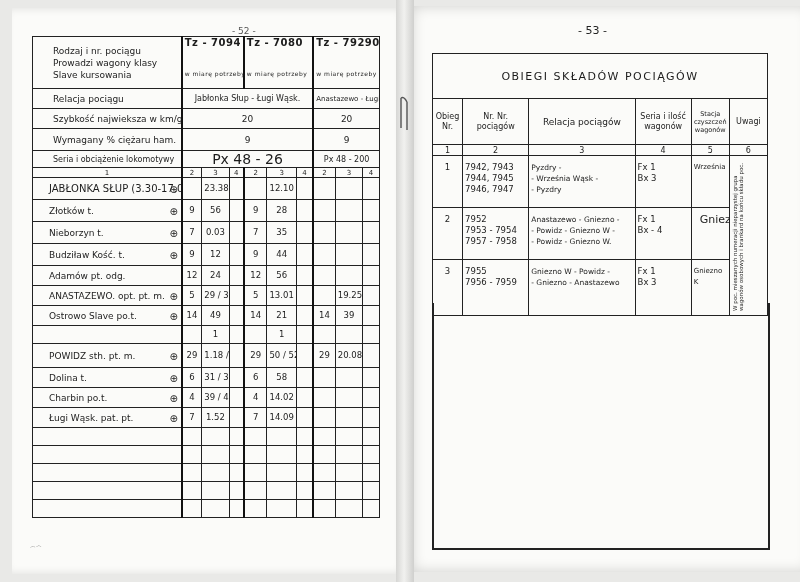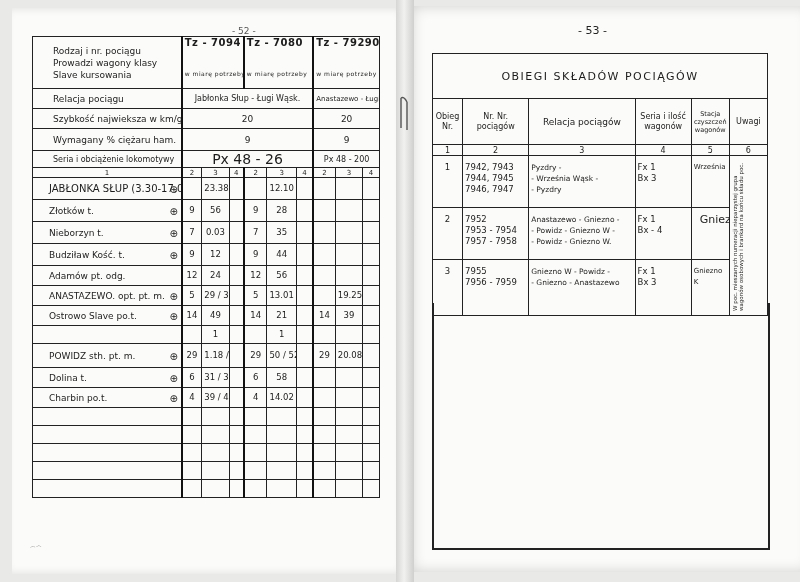--- a/index.html
+++ b/index.html
@@ -239,20 +239,32 @@
         <td class="num thick-l">4</td>
         <td class="num">39 / 45</td>
         <td class="num"></td>
         <td class="num thick-l">4</td>
         <td class="num">14.02</td>
         <td class="num"></td>
         <td class="num thick-l"></td>
         <td class="num"></td>
         <td class="num"></td>
       </tr>
+      <tr style="height: 20px;">
+        <td class="station"><span>Ługi Wąsk. pat. pt.</span><span class="sym">⊕</span></td>
+        <td class="num thick-l">7</td>
+        <td class="num">1.52</td>
+        <td class="num"></td>
+        <td class="num thick-l">7</td>
+        <td class="num">14.09</td>
+        <td class="num"></td>
+        <td class="num thick-l"></td>
+        <td class="num"></td>
+        <td class="num"></td>
+      </tr>
       <tr style="height: 18px;">
         <td></td>
         <td class="thick-l"></td>
         <td></td>
         <td></td>
         <td class="thick-l"></td>
         <td></td>
         <td></td>
         <td class="thick-l"></td>
         <td></td>

